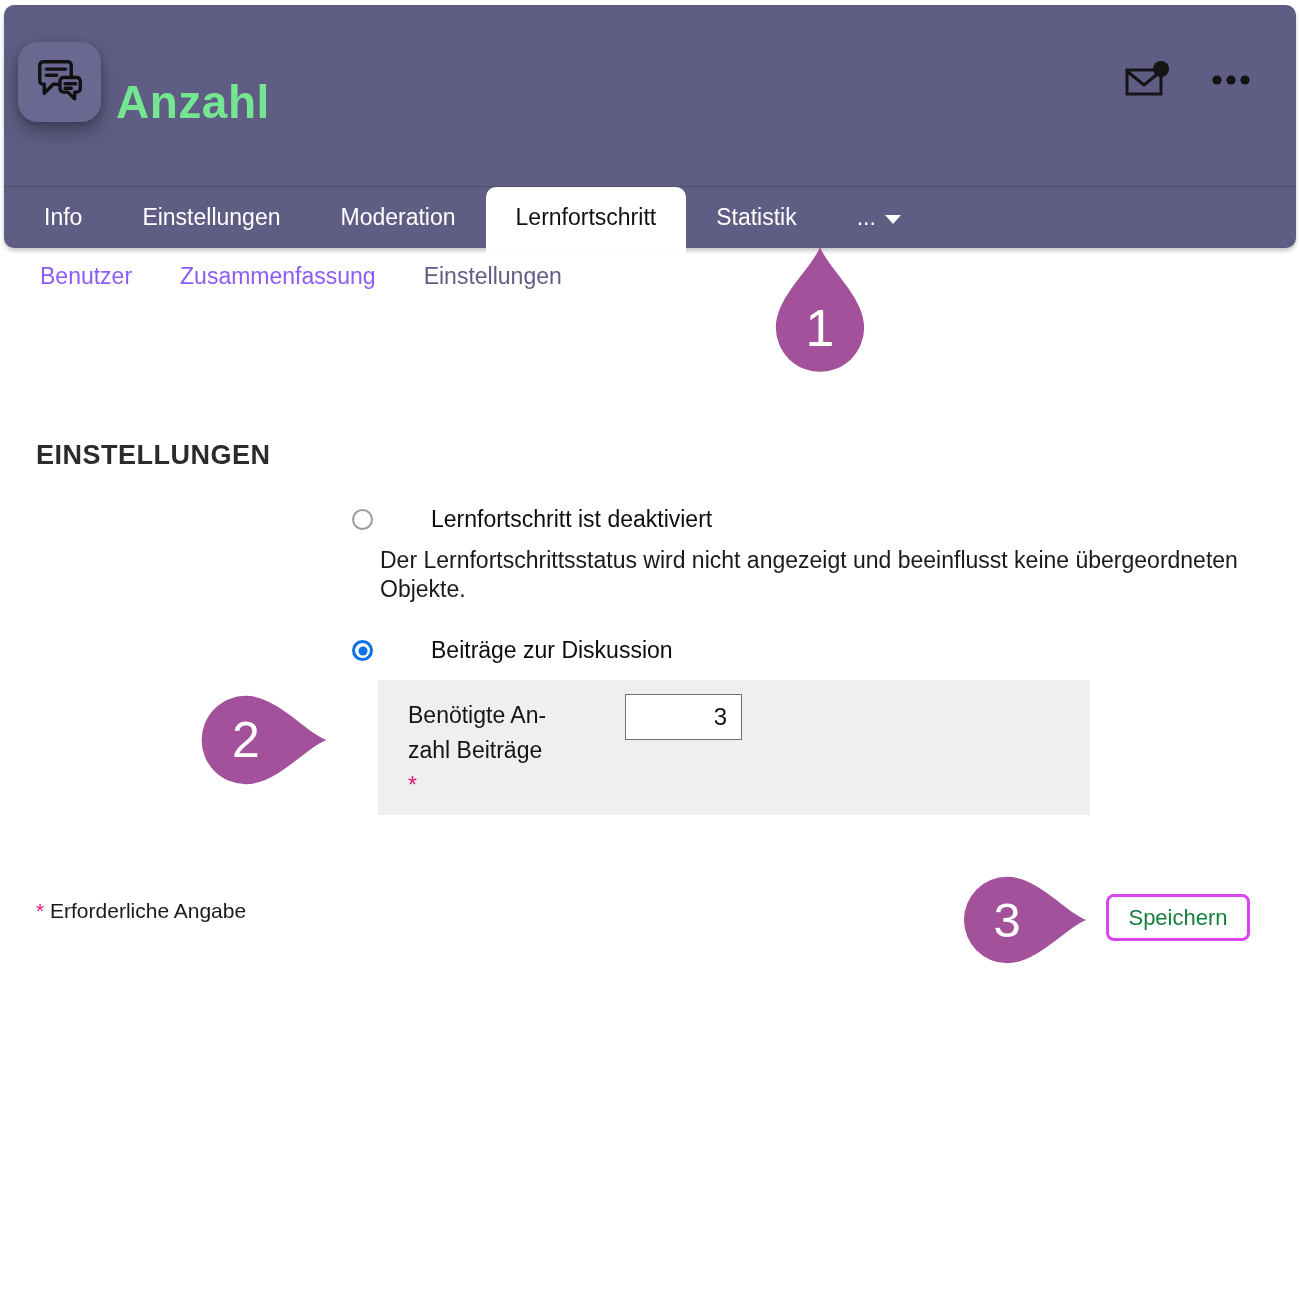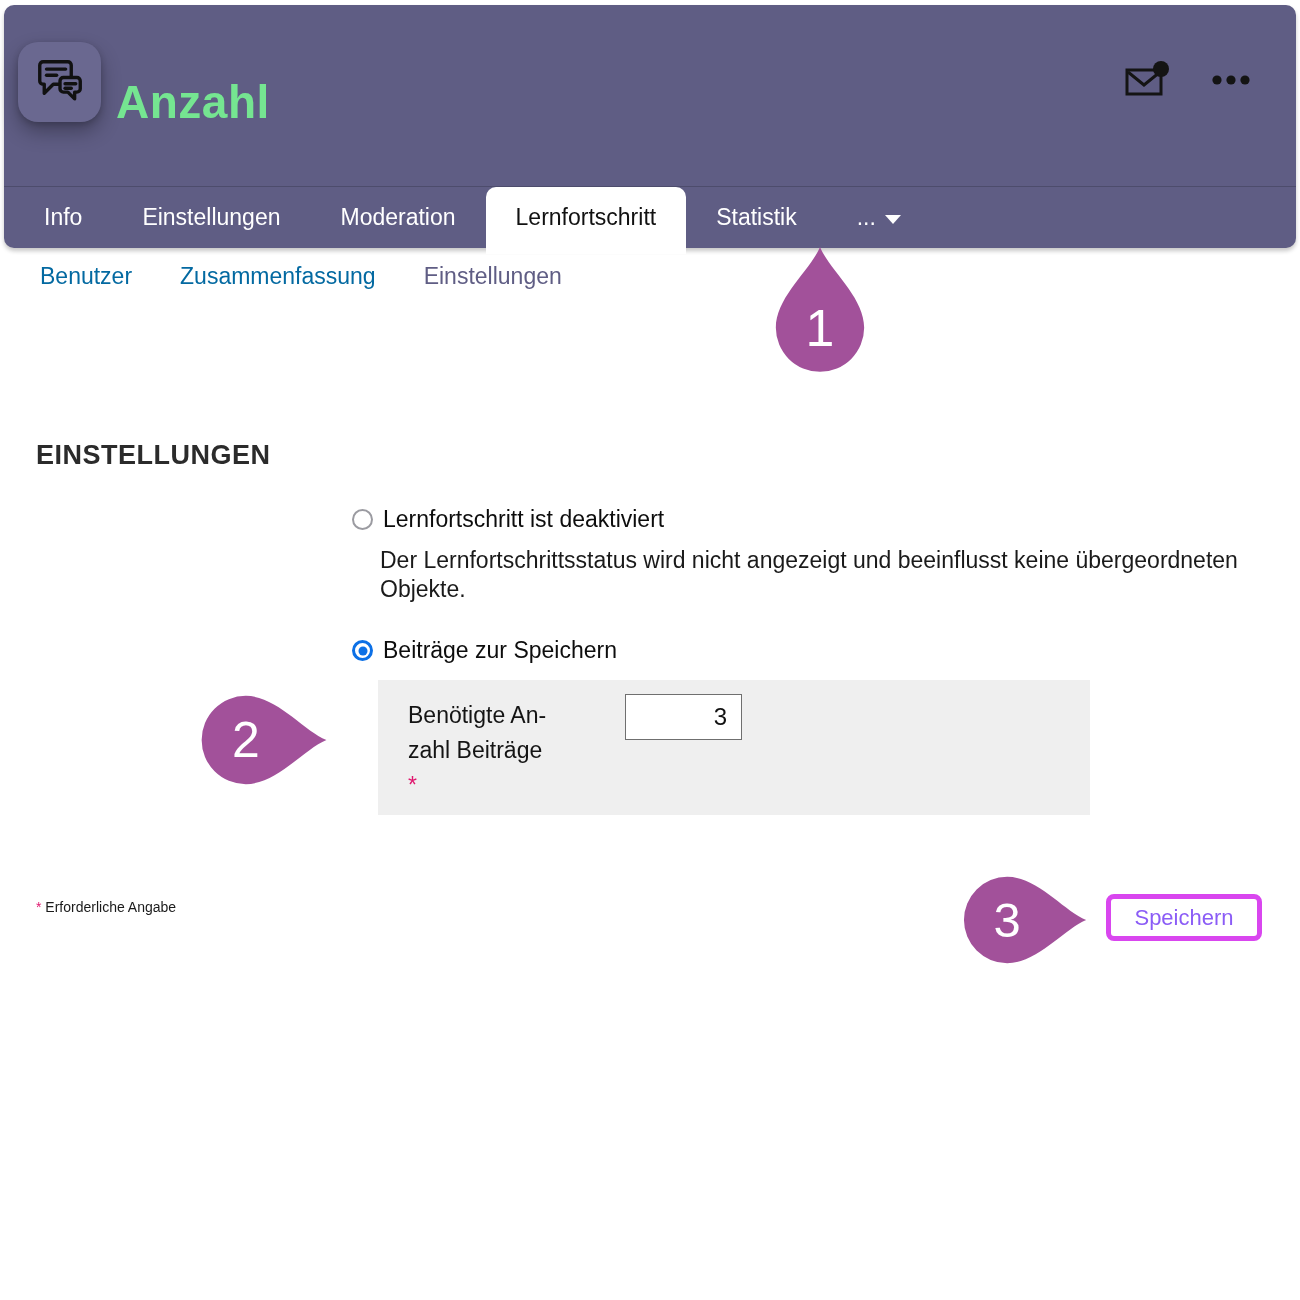--- a/index.html
+++ b/index.html
@@ -42,21 +42,21 @@
     justify-content:center;
   }
   .tab .caret {
     width:0; height:0; margin-left:9px; margin-top:3px;
     border-left:8px solid transparent; border-right:8px solid transparent;
     border-top:9px solid #ffffff;
   }
 
   
   .subtab-row { position:absolute; left:40px; top:263px; display:flex; gap:48px; }
-  .subtab { font-size:23px; color:#0369a1; cursor:pointer; }
+  .subtab { font-size:23px; color:#8b5cf6; cursor:pointer; }
   .subtab.active { color:#5f5d84; }
 
   
   .section-title {
     position:absolute; left:36px; top:440px;
     font-size:27px; font-weight:700; color:#2b2b2b; letter-spacing:0.5px;
   }
   .field-label { position:absolute; left:36px; top:506px; font-size:23px; line-height:37px; color:#141414; }
   .req { color:#e0186f; }
 
@@ -64,43 +64,43 @@
   .option-row { display:flex; align-items:center; gap:10px; }
   .radio {
     width:21px; height:21px; border-radius:50%; background:#fff;
     border:2px solid #9b9ba1; flex:0 0 auto; position:relative; cursor:pointer;
   }
   .radio.checked { border:3px solid #0c70e6; }
   .radio.checked::after {
     content:""; position:absolute; left:50%; top:50%; width:9px; height:9px;
     transform:translate(-50%,-50%); border-radius:50%; background:#0c70e6;
   }
-  .option-label { font-size:23px; color:#0d0d0d; }
+  .option-label { font-size:23px; color:#0d0d0d;margin-left:48px; }
   .option-desc {
     margin:13px 0 0 28px; width:868px;
     font-size:23px; line-height:29px; color:#1a1a1a;
   }
   .spacer-a { height:33px; }
 
   .dependent-box {
     margin:16px 0 0 26px; width:712px; height:135px;
     background:#efefef; padding:18px 0 0 30px;
   }
   .dep-label { font-size:23px; line-height:35px; color:#141414; float:left; width:185px; }
   .dep-input {
     float:left; margin-left:32px; margin-top:-4px;
     width:117px; height:46px; border:1px solid #6f6f6f; background:#fff;
     font-family:inherit; font-size:24px; color:#111; text-align:right; padding-right:14px;
   }
 
-  .footnote { position:absolute; left:36px; top:899px; font-size:14px; color:#1a1a1a; }
+  .footnote { position:absolute; left:36px; top:899px; font-size:21px; color:#1a1a1a; }
   .save-btn {
-    position:absolute; left:1106px; top:894px; width:156px; height:47px;
-    background:#fff; border:5px solid #d946ef; border-radius:8px;
-    font-family:inherit; font-size:22px; color:#8b5cf6; cursor:pointer;
+    position:absolute; left:1106px; top:894px; width:144px; height:47px;
+    background:#fff; border:3px solid #d946ef; border-radius:8px;
+    font-family:inherit; font-size:22px; color:#15803d; cursor:pointer;
   }
 
   
   .callout { position:absolute; pointer-events:none; }
   .callout text {
     font-family:"Liberation Sans","DejaVu Sans",sans-serif;
     fill:#ffffff; text-anchor:middle;
   }
 </style>
 </head>
@@ -181,21 +181,21 @@
     <div class="option-row">
       <span class="radio"></span>
       <span class="option-label">Lernfortschritt ist deaktiviert</span>
     </div>
     <div class="option-desc">Der Lernfortschrittsstatus wird nicht angezeigt und beeinflusst keine übergeordneten Objekte.</div>
 
     <div class="spacer-a"></div>
 
     <div class="option-row">
       <span class="radio checked"></span>
-      <span class="option-label">Beiträge zur Speichern</span>
+      <span class="option-label">Beiträge zur Diskussion</span>
     </div>
 
     <div class="dependent-box">
       <div class="dep-label">
         <span>Benötigte An-</span><br>
         <span>zahl Beiträge</span><br>
         <span class="req">*</span>
       </div>
       <input class="dep-input" type="text" value="3" style="">
     </div>

